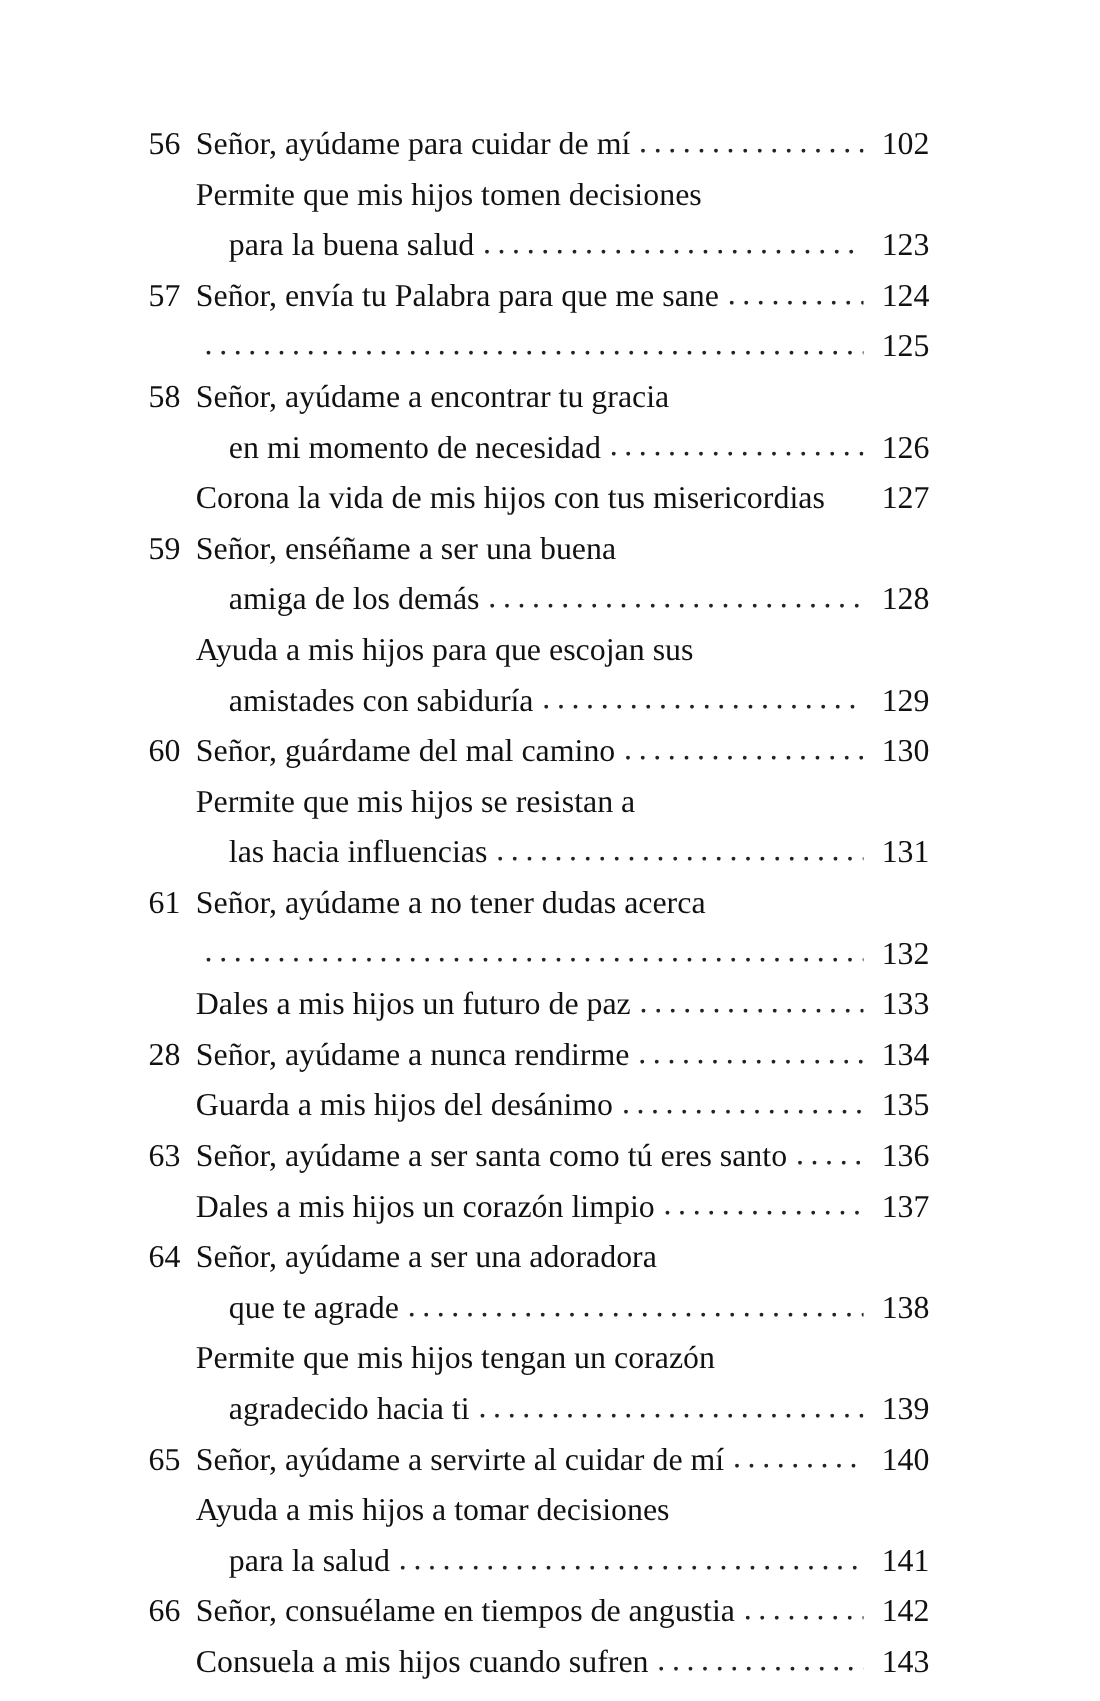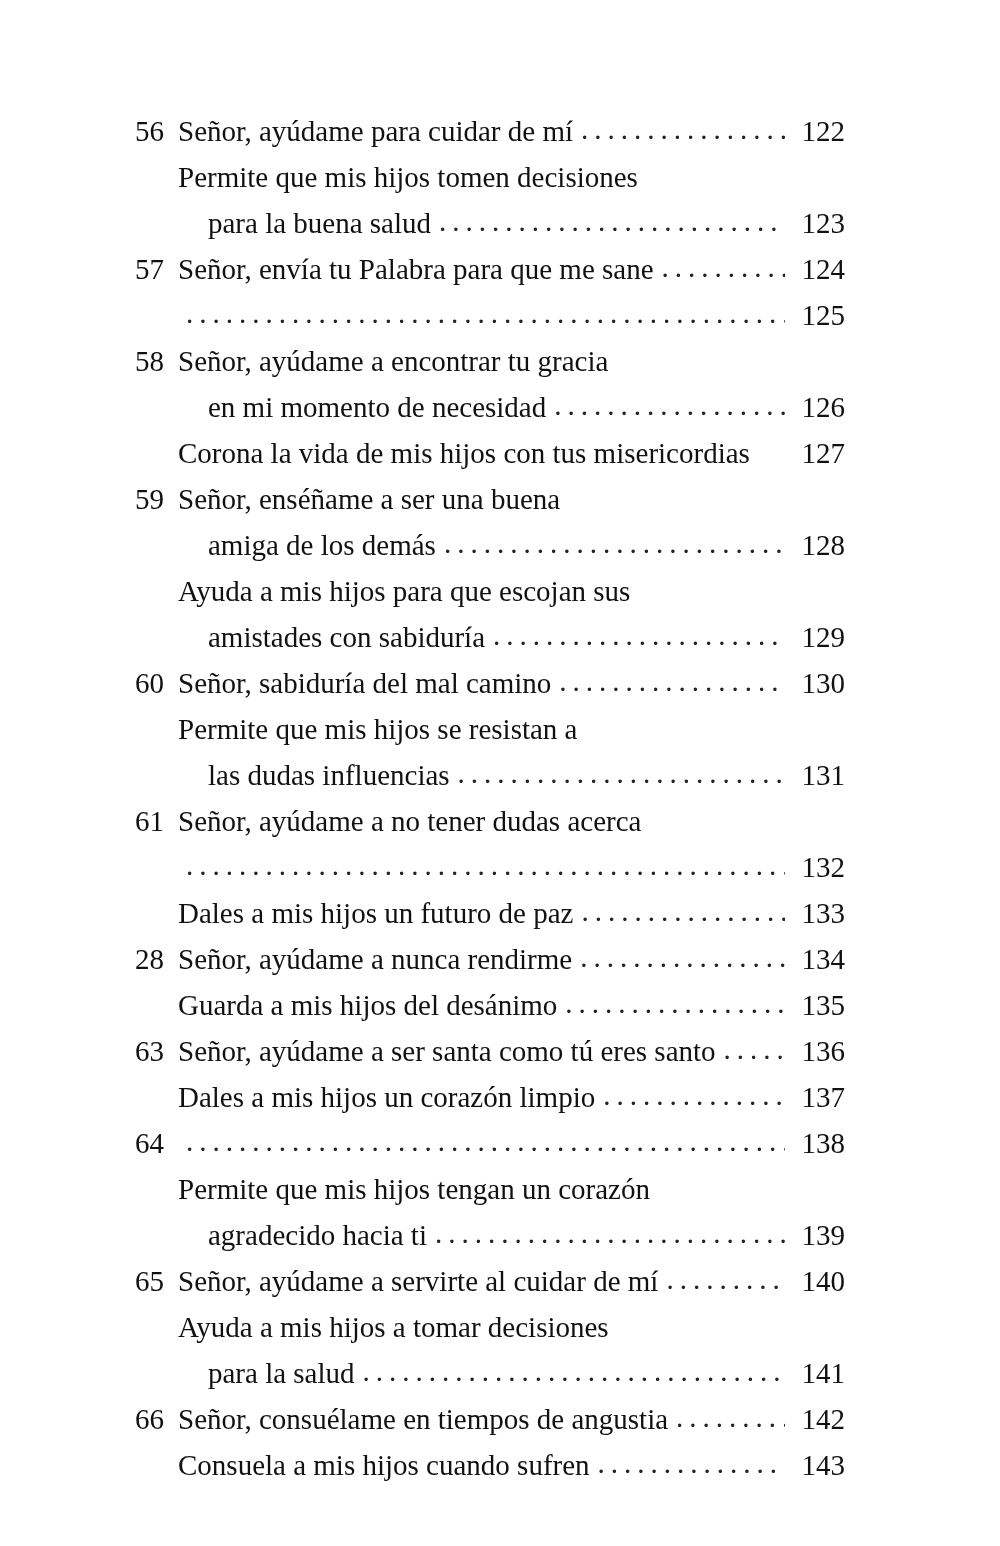--- a/index.html
+++ b/index.html
@@ -86,21 +86,21 @@
 <body>
 
 <div class="page">
   <div class="toc" id="toc-root">
       <div class="entry">
         <div class="num">56</div>
         <div class="body">
           <div class="line">
             <span class="text">Señor, ayúdame para cuidar de mí</span>
             <span class="leader">...........................................................</span>
-            <span class="pg">122</span>
+            <span class="pg">102</span>
           </div>
         </div>
       </div>
       <div class="entry">
         <div class="num empty"></div>
         <div class="body">
           <div class="line">
             <span class="text">Permite que mis hijos tomen decisiones</span>
           </div>
           <div class="line indent">
@@ -175,34 +175,34 @@
             <span class="text">amistades con sabiduría</span>
             <span class="leader">...........................................................</span>
             <span class="pg">129</span>
           </div>
         </div>
       </div>
       <div class="entry">
         <div class="num">60</div>
         <div class="body">
           <div class="line">
-            <span class="text">Señor, sabiduría del mal camino</span>
+            <span class="text">Señor, guárdame del mal camino</span>
             <span class="leader">...........................................................</span>
             <span class="pg">130</span>
           </div>
         </div>
       </div>
       <div class="entry">
         <div class="num empty"></div>
         <div class="body">
           <div class="line">
             <span class="text">Permite que mis hijos se resistan a</span>
           </div>
           <div class="line indent">
-            <span class="text">las dudas influencias</span>
+            <span class="text">las hacia influencias</span>
             <span class="leader">...........................................................</span>
             <span class="pg">131</span>
           </div>
         </div>
       </div>
       <div class="entry">
         <div class="num">61</div>
         <div class="body">
           <div class="line">
             <span class="text">Señor, ayúdame a no tener dudas acerca</span>
@@ -259,21 +259,25 @@
           <div class="line">
             <span class="text">Dales a mis hijos un corazón limpio</span>
             <span class="leader">...........................................................</span>
             <span class="pg">137</span>
           </div>
         </div>
       </div>
       <div class="entry">
         <div class="num">64</div>
         <div class="body">
-          <div class="line indent">
+          <div class="line">
+            <span class="text">Señor, ayúdame a ser una adoradora</span>
+          </div>
+          <div class="line indent">
+            <span class="text">que te agrade</span>
             <span class="leader">...........................................................</span>
             <span class="pg">138</span>
           </div>
         </div>
       </div>
       <div class="entry">
         <div class="num empty"></div>
         <div class="body">
           <div class="line">
             <span class="text">Permite que mis hijos tengan un corazón</span>

